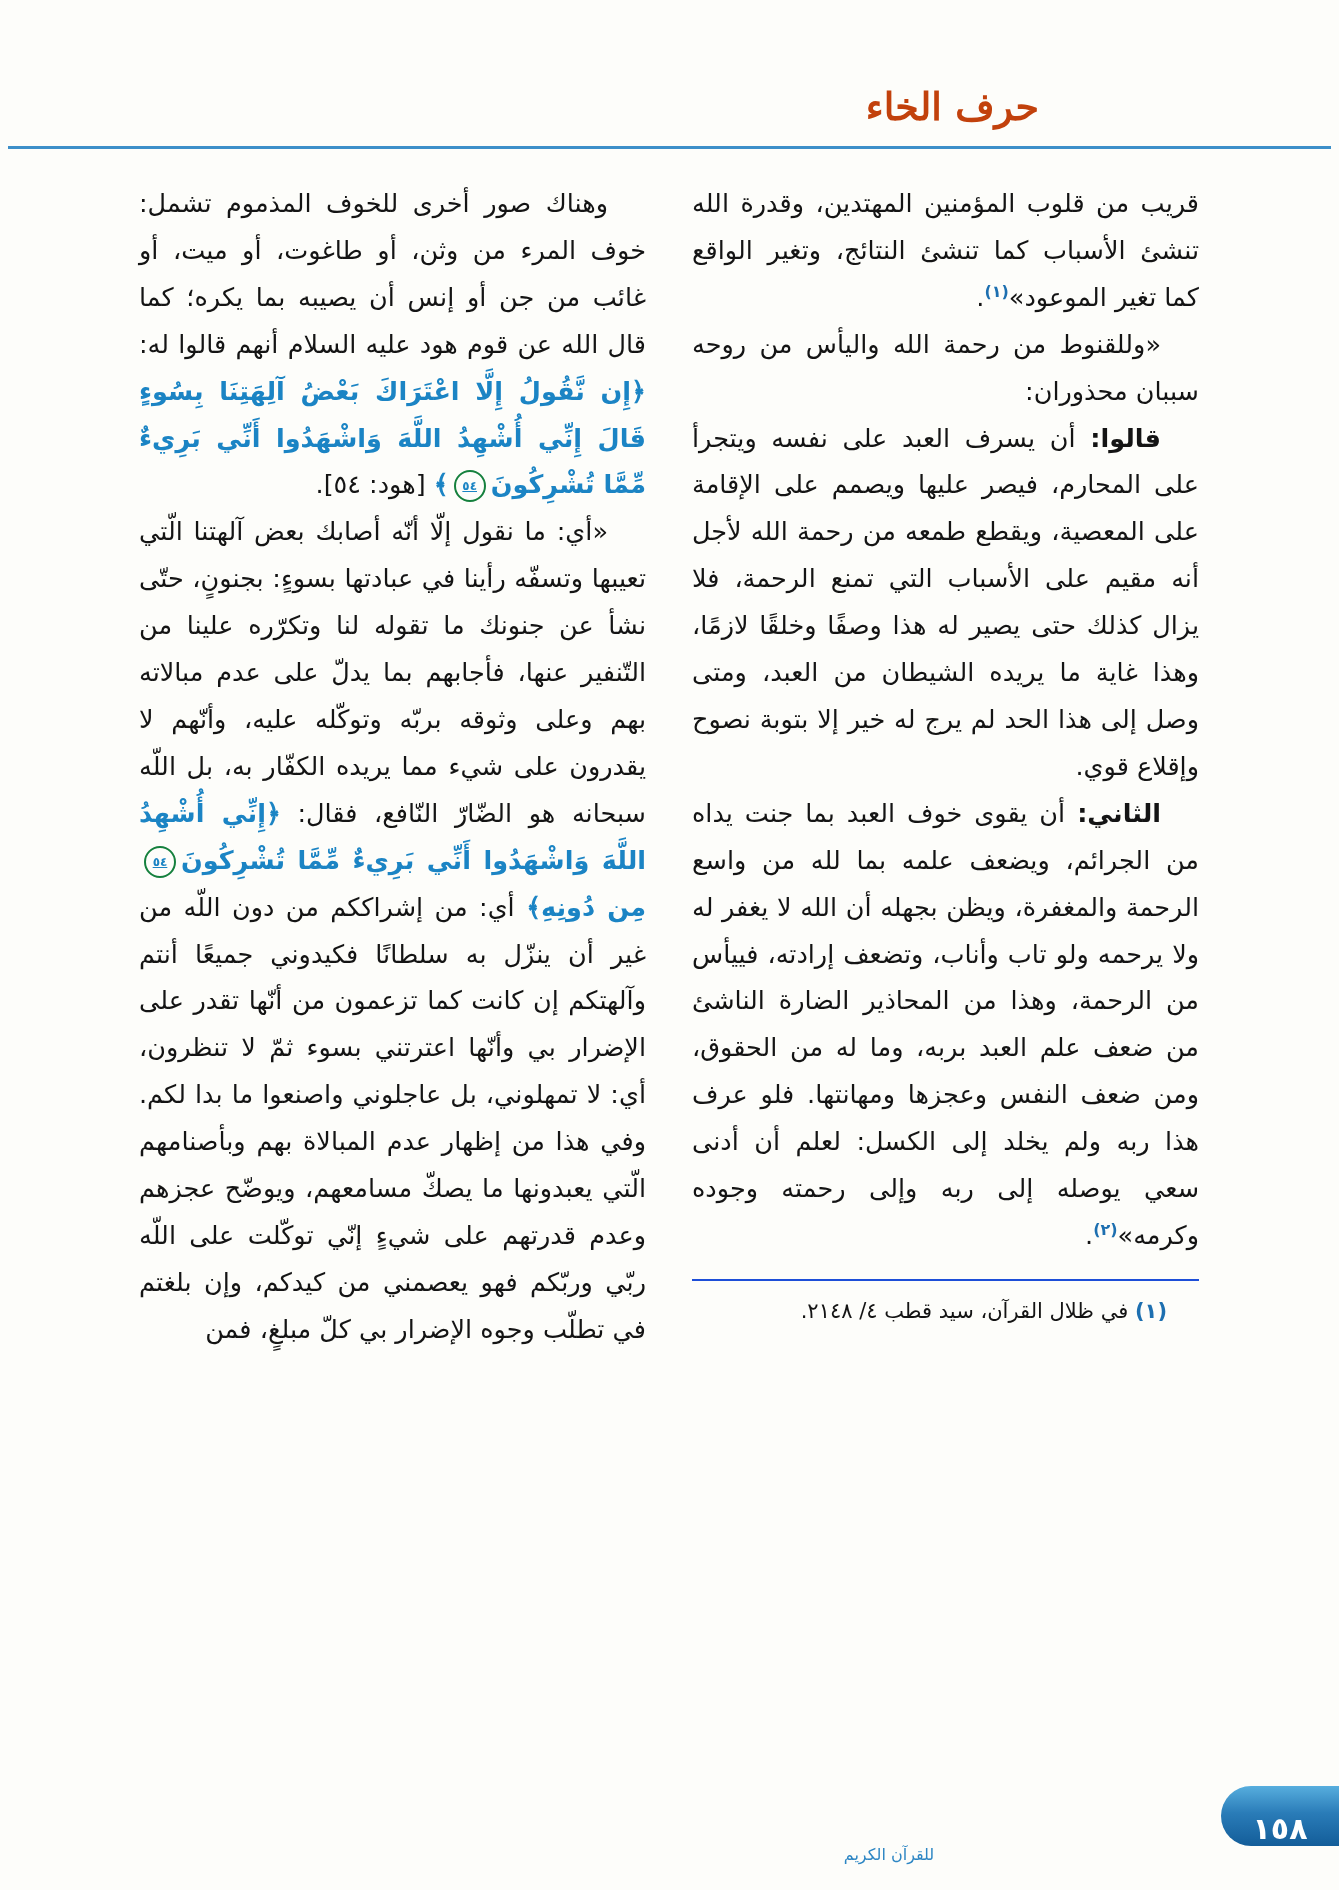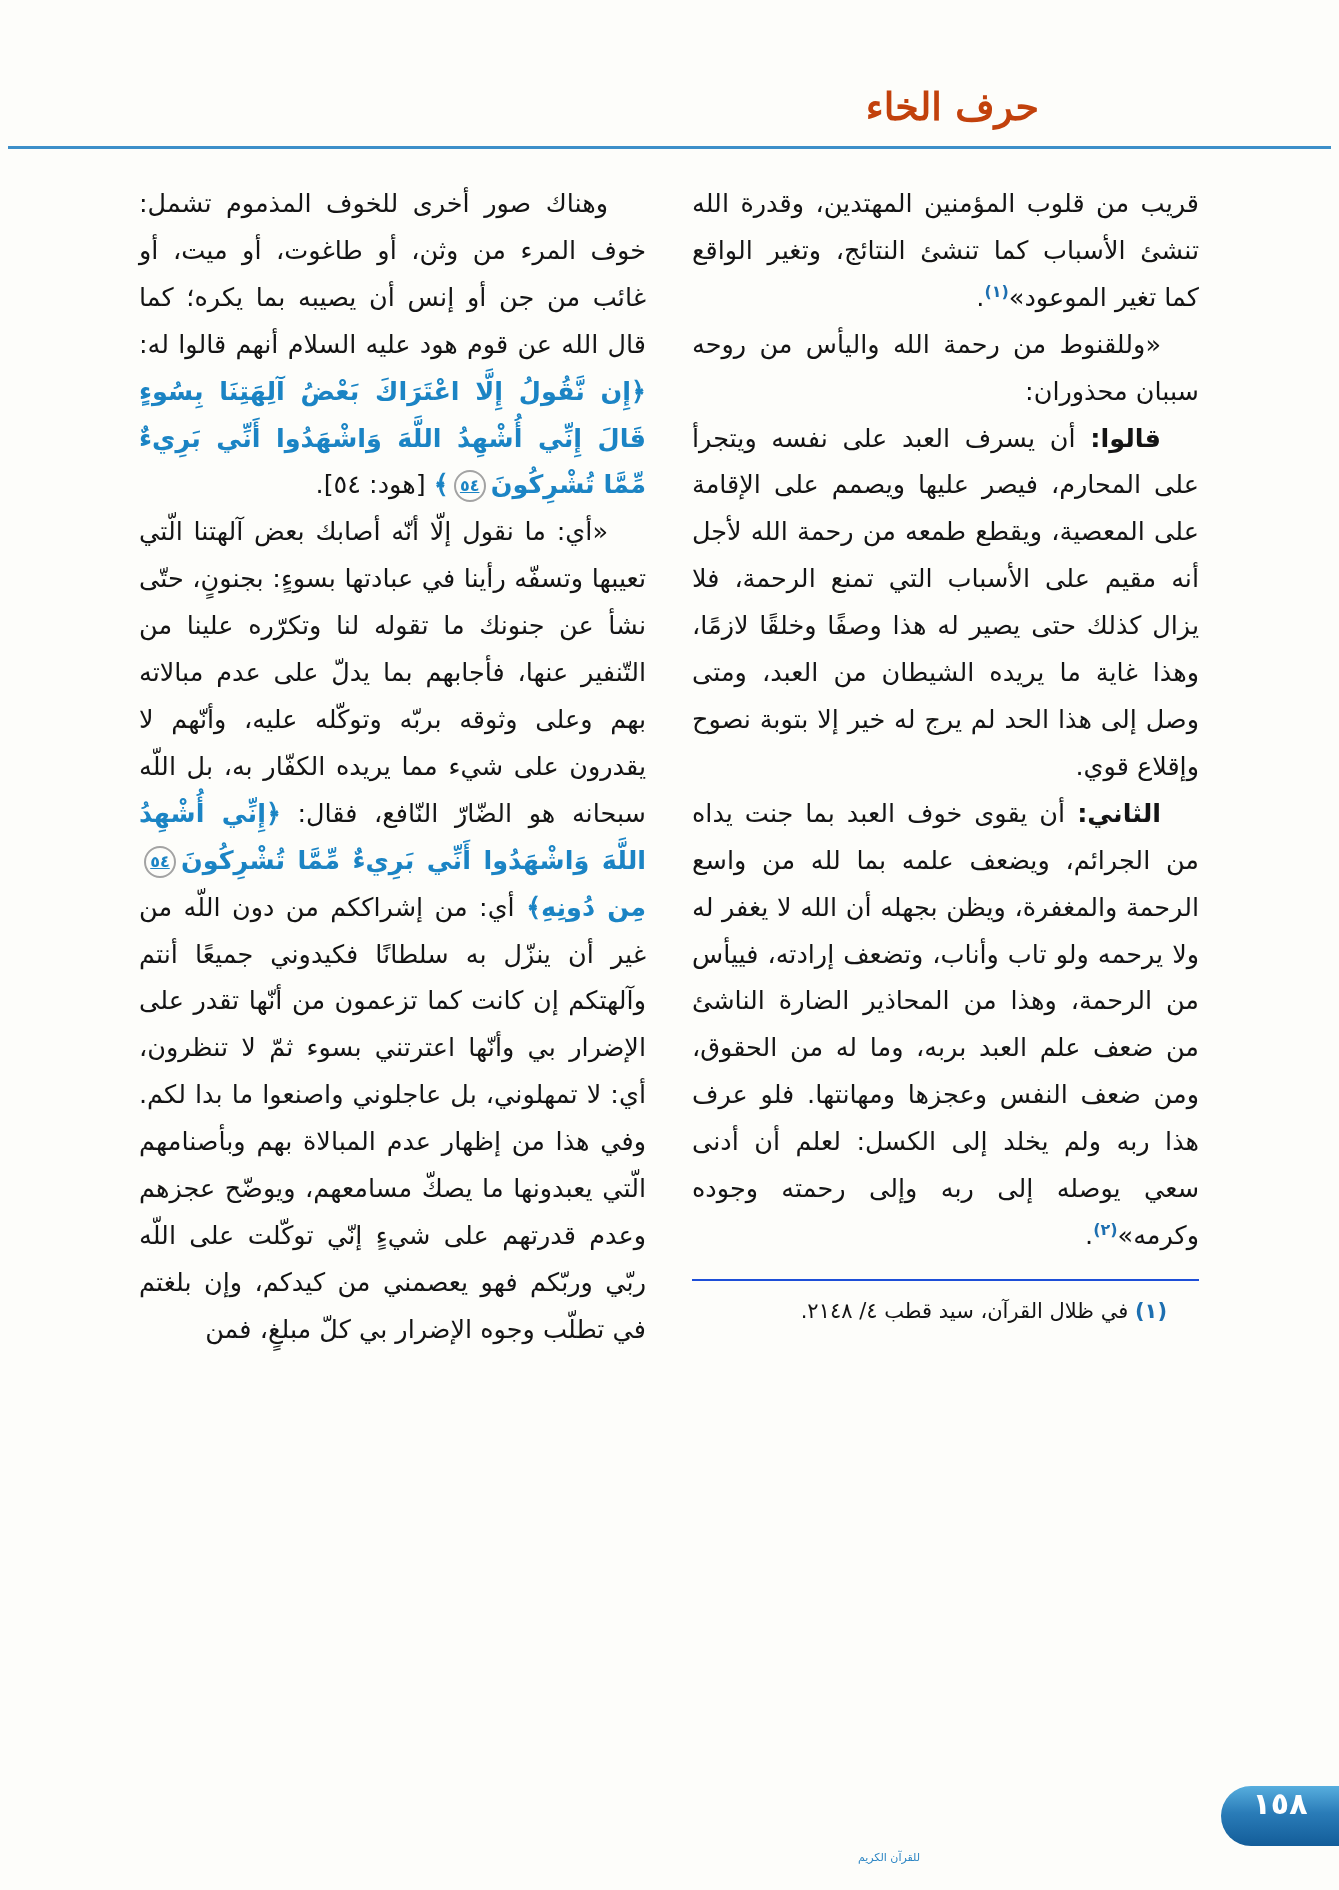--- a/index.html
+++ b/index.html
@@ -35,25 +35,25 @@
     font-size:25.5px;
     line-height:1.84;
     text-align:justify;
   }
   p.para { margin:0; text-align:justify; }
   p.indent { text-indent:38px; }
   .quran { color:#1b84c4; font-weight:bold; }
   .aya {
     display:inline-block;
     color:#1b84c4;
-    border:2px solid #a3a3a3;
+    border:2px solid #15803d;
     border-radius:50%;
     width:32px; height:32px;
     line-height:28px;
-    font-size:16px;
+    font-size:12px;
     text-align:center;
     text-indent:0;
     vertical-align:middle;
     margin:0 5px;
     font-weight:bold;
     text-decoration:underline;
   }
   .fnref {
     color:#1d6fb0;
     font-size:16px;
@@ -73,36 +73,36 @@
     text-indent:-46px;
   }
   .fnmark { color:#1d6fb0; font-weight:bold; }
   .page-number-pill {
     position:absolute;
     right:0; bottom:44px;
     width:118px; height:60px;
     background:linear-gradient(180deg,#57aede 0%,#2a7cb8 45%,#135d99 100%);
     border-radius:34px 0 0 34px;
     color:#ffffff;
-    display:flex; align-items:flex-start; justify-content:center;
+    display:flex; align-items:flex-end; justify-content:center;
     font-size:30px; font-weight:bold;
   }
   .logo {
     position:absolute;
     bottom:26px; right:310px;
     width:280px;
     text-align:center;
     color:#2d86c4;
   }
   .logo-main {
     font-size:29px; font-weight:bold;
     font-family:"DejaVu Serif", serif;
     line-height:1.2;
   }
-  .logo-sub { font-size:11px; margin-top:5px; }
+  .logo-sub { font-size:16px; margin-top:5px; }
 </style>
 </head>
 <body>
 
 <div class="page">
 
   <div class="chapter-title">حرف الخاء</div>
 
   <div class="header-rule"></div>
 

